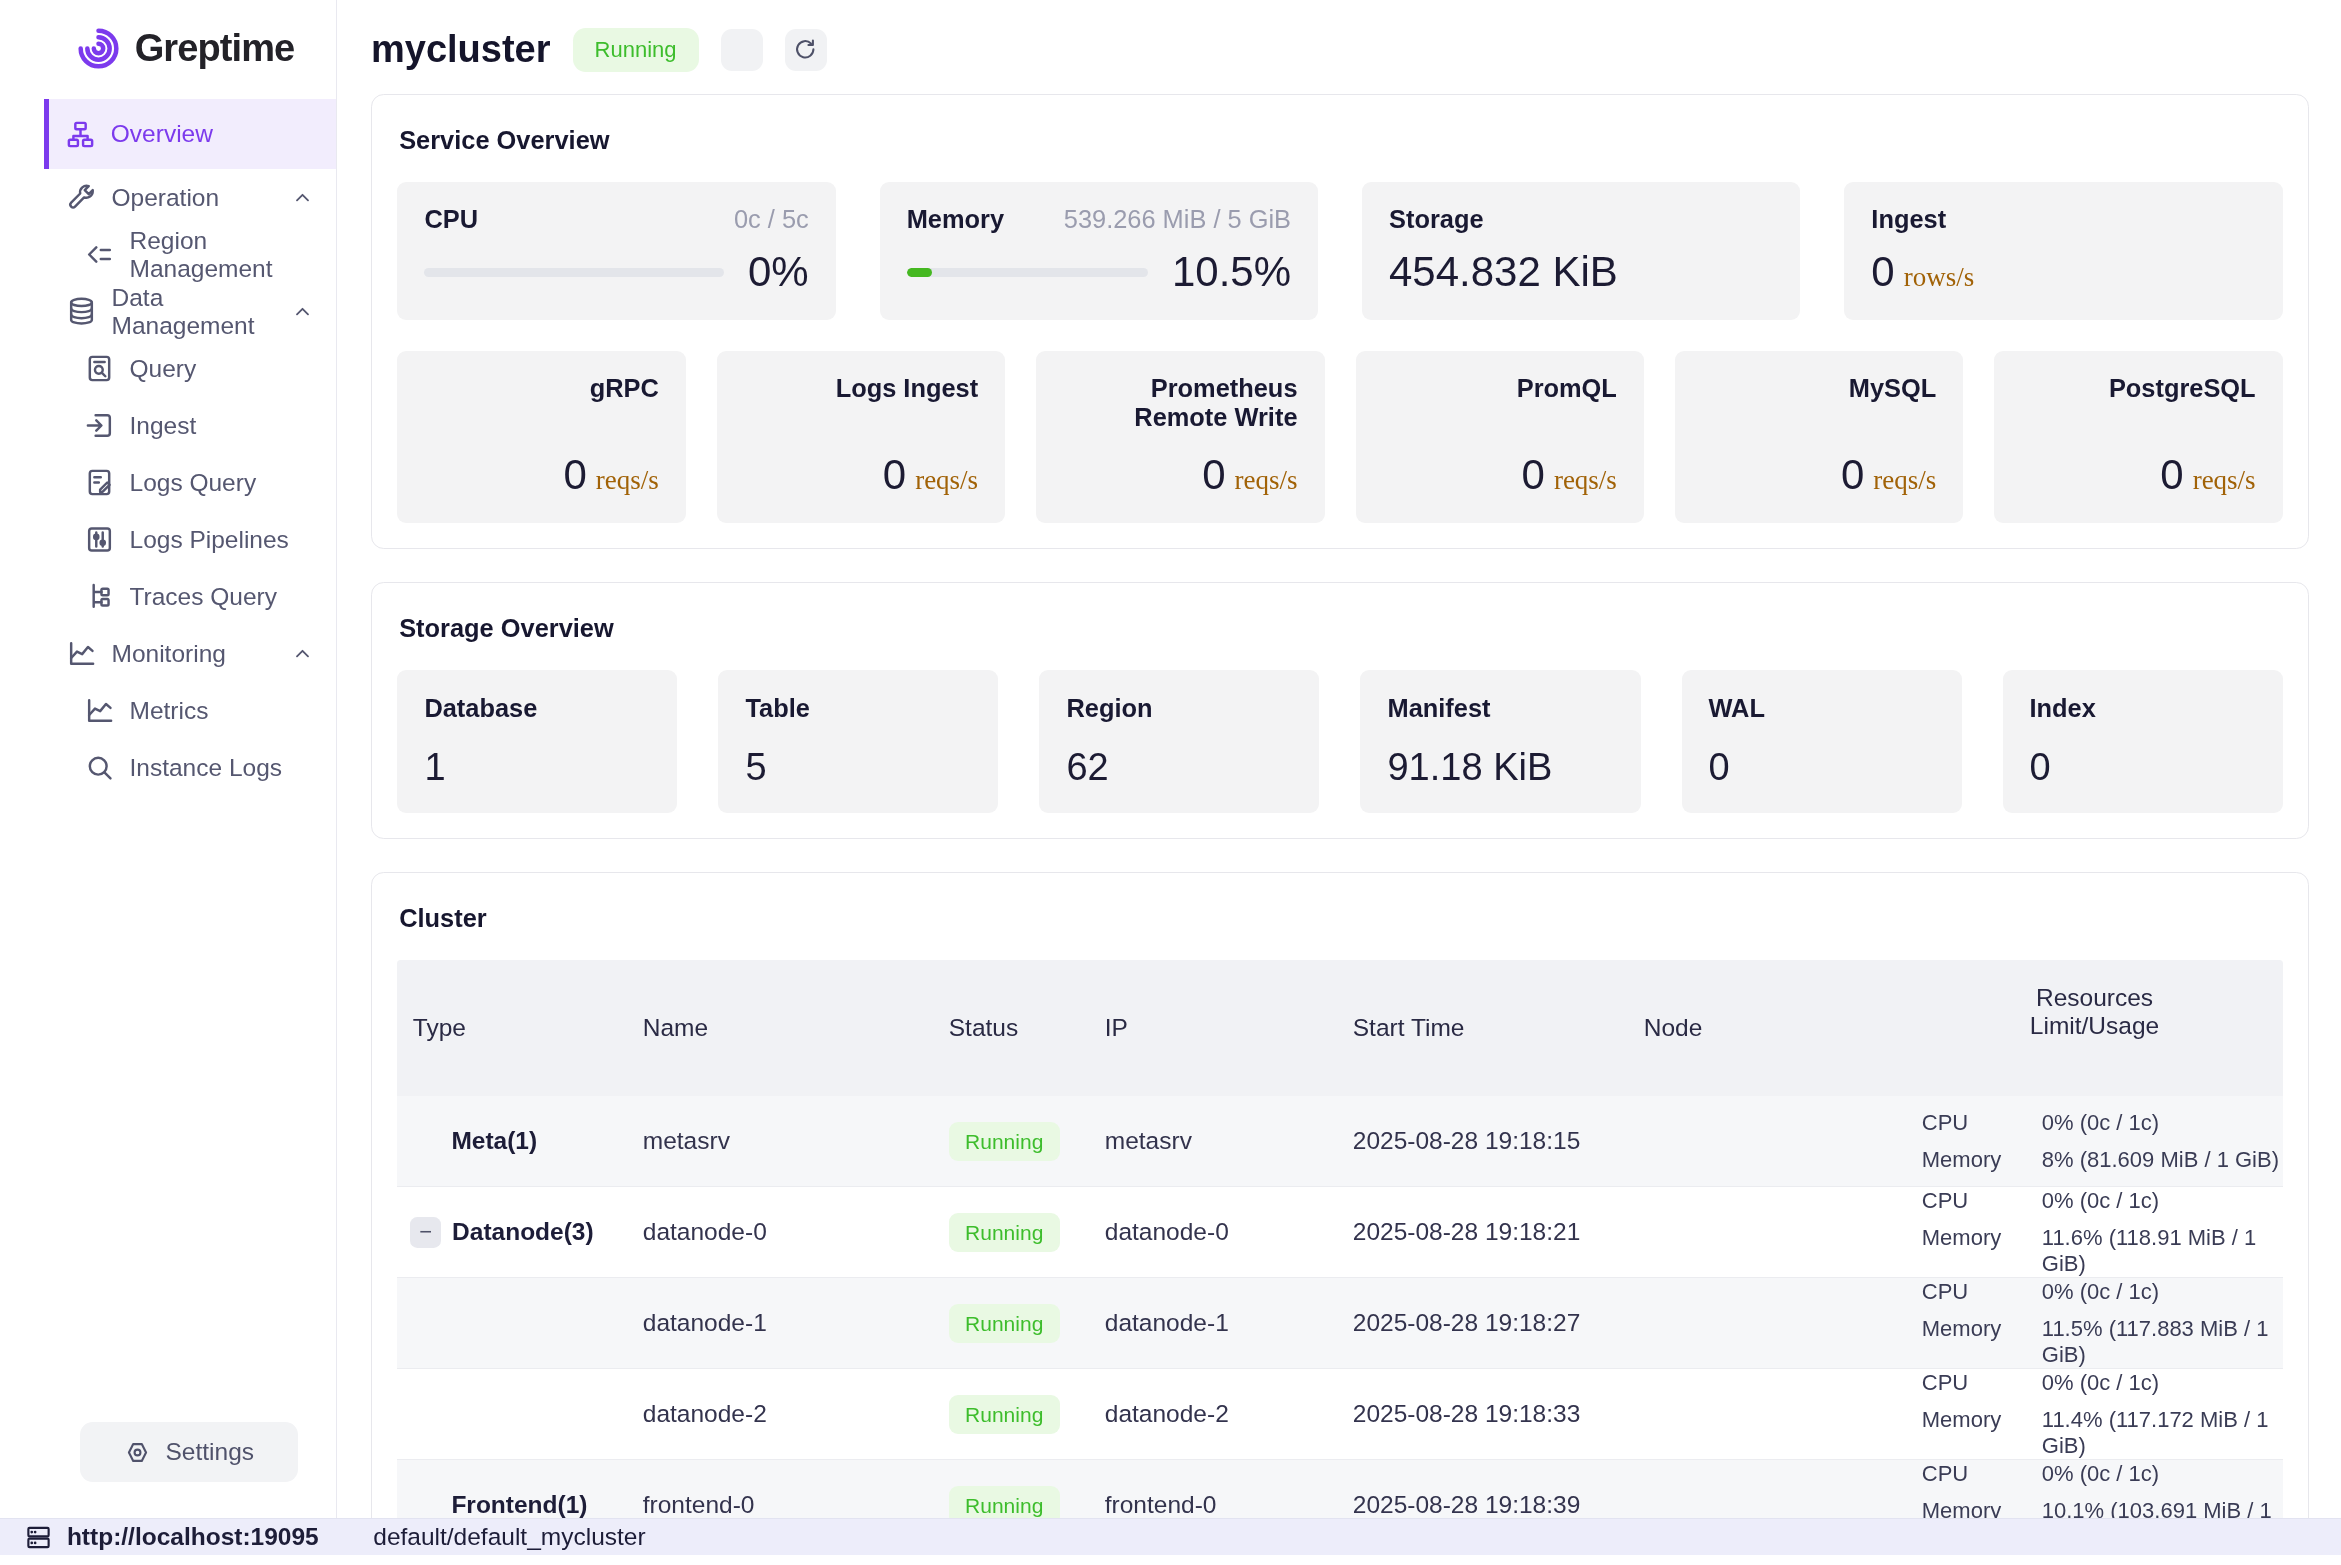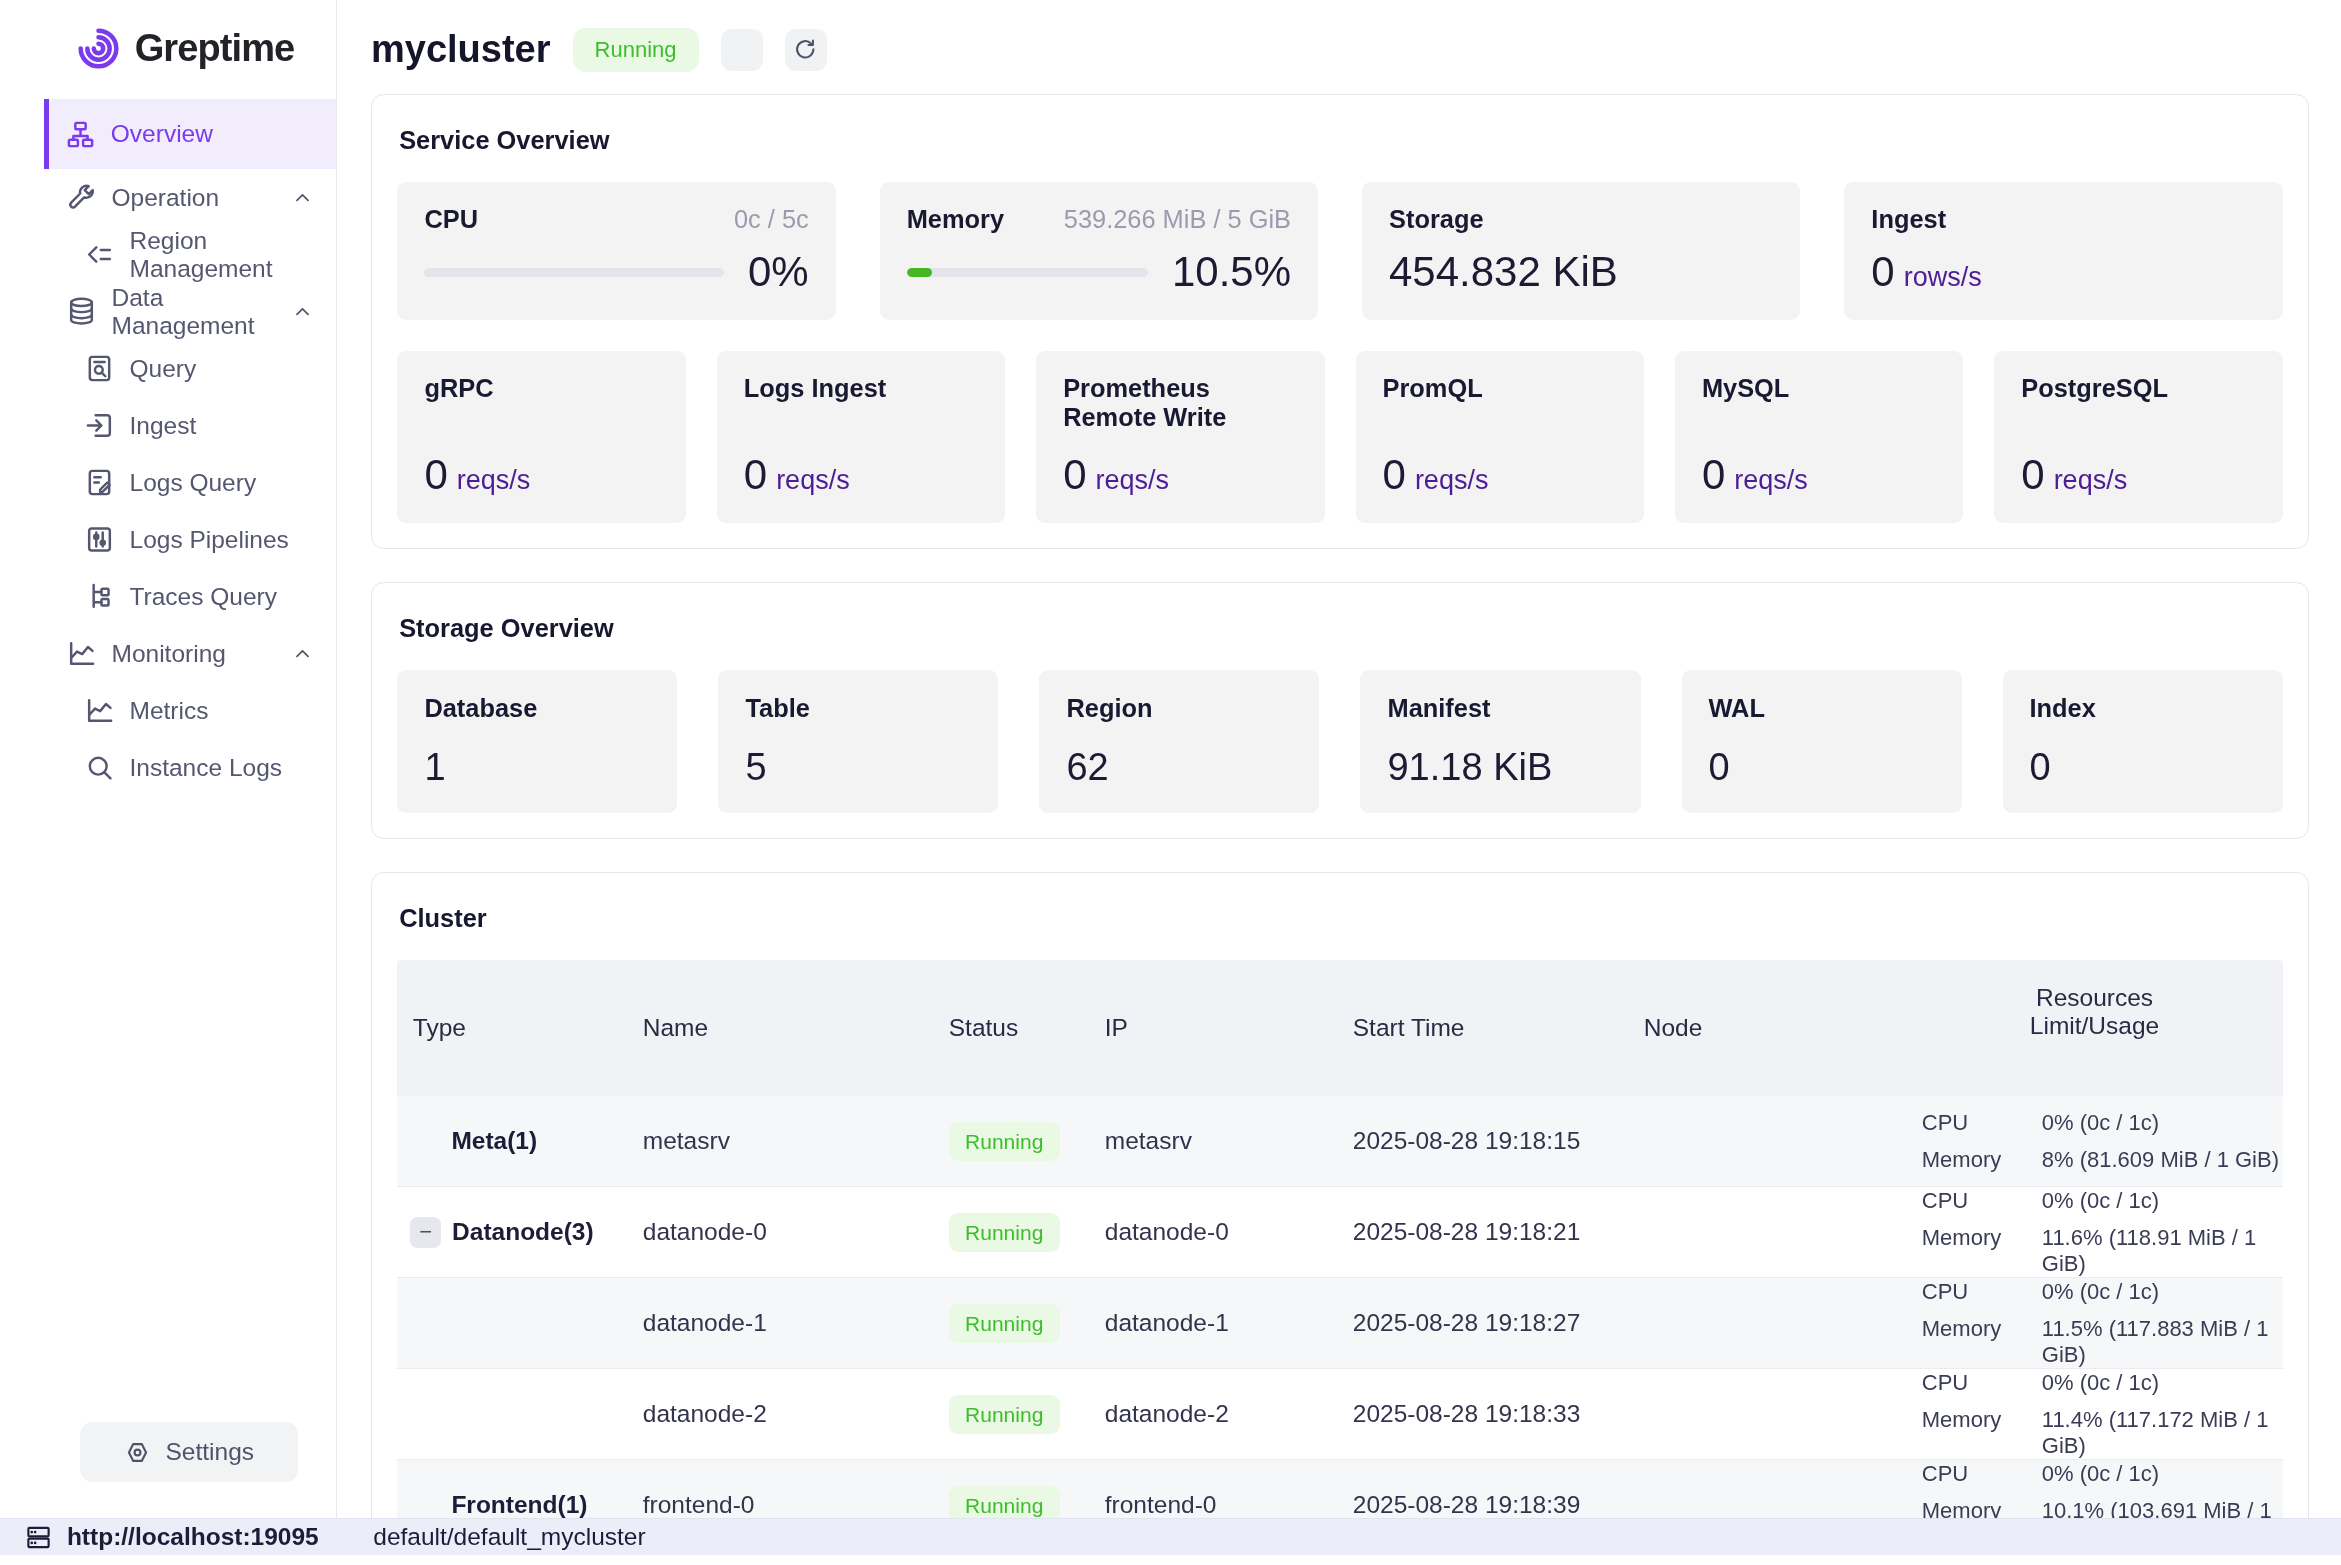--- a/index.html
+++ b/index.html
@@ -45,23 +45,23 @@
   .card { background:#f3f3f4; border-radius:9px; padding:23.6px 27px; }
   .kpi-card { flex:1; height:138px; display:flex; flex-direction:column; justify-content:space-between; }
   .kpi-top { display:flex; align-items:baseline; justify-content:space-between; }
   .kpi-label { font-size:25.4px; font-weight:700; color:#191932; }
   .kpi-limit { font-size:25.4px; color:#9a9cae; }
   .kpi-bottom { display:flex; align-items:center; gap:23.6px; }
   .bar-track { flex:1; height:9px; border-radius:4.5px; background:#e3e5ea; overflow:hidden; }
   .bar-fill { height:100%; border-radius:4.5px; background:#45B821; }
   .kpi-percent { font-size:42px; color:#1c1b33; }
   .big-value { font-size:42px; color:#1c1b33; }
-  .unit { font-size:27px; color:#4c1d95; margin-left:9px; }
-
-  .rate-row { display:flex; gap:31px; margin-top:31px; }
+  .unit { font-size:27px; color:#a16207; margin-left:9px;font-family:Liberation Serif, serif; }
+
+  .rate-row { display:flex; gap:31px; margin-top:31px;text-align:right; }
   .rate-card { flex:1; height:172px; display:flex; flex-direction:column; justify-content:space-between; }
 
   .stor-row { display:flex; gap:41px; }
   .stor-card { flex:1; height:143px; display:flex; flex-direction:column; justify-content:space-between; }
   .stor-value { font-size:38px; color:#1c1b33; }
 
   
   .tbl { width:100%; }
   .tr { display:grid; grid-template-columns:230px 306px 156px 248px 291px 278px 1fr;
     align-items:center; }

